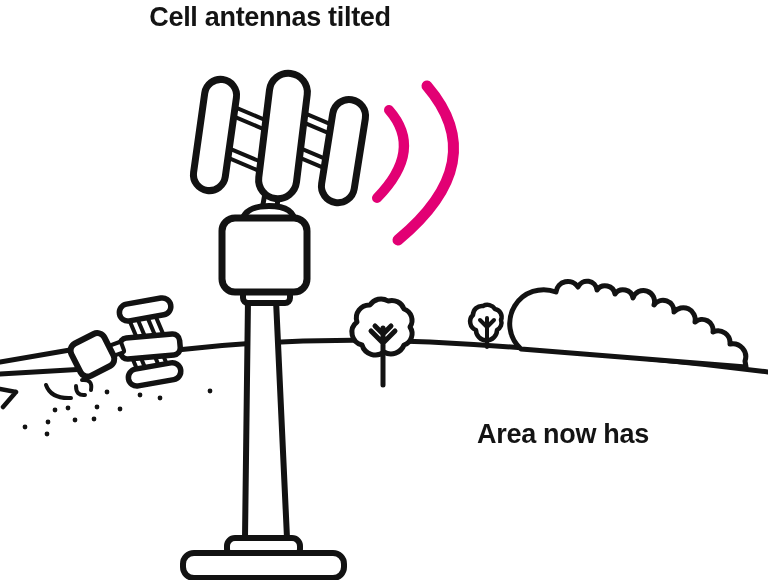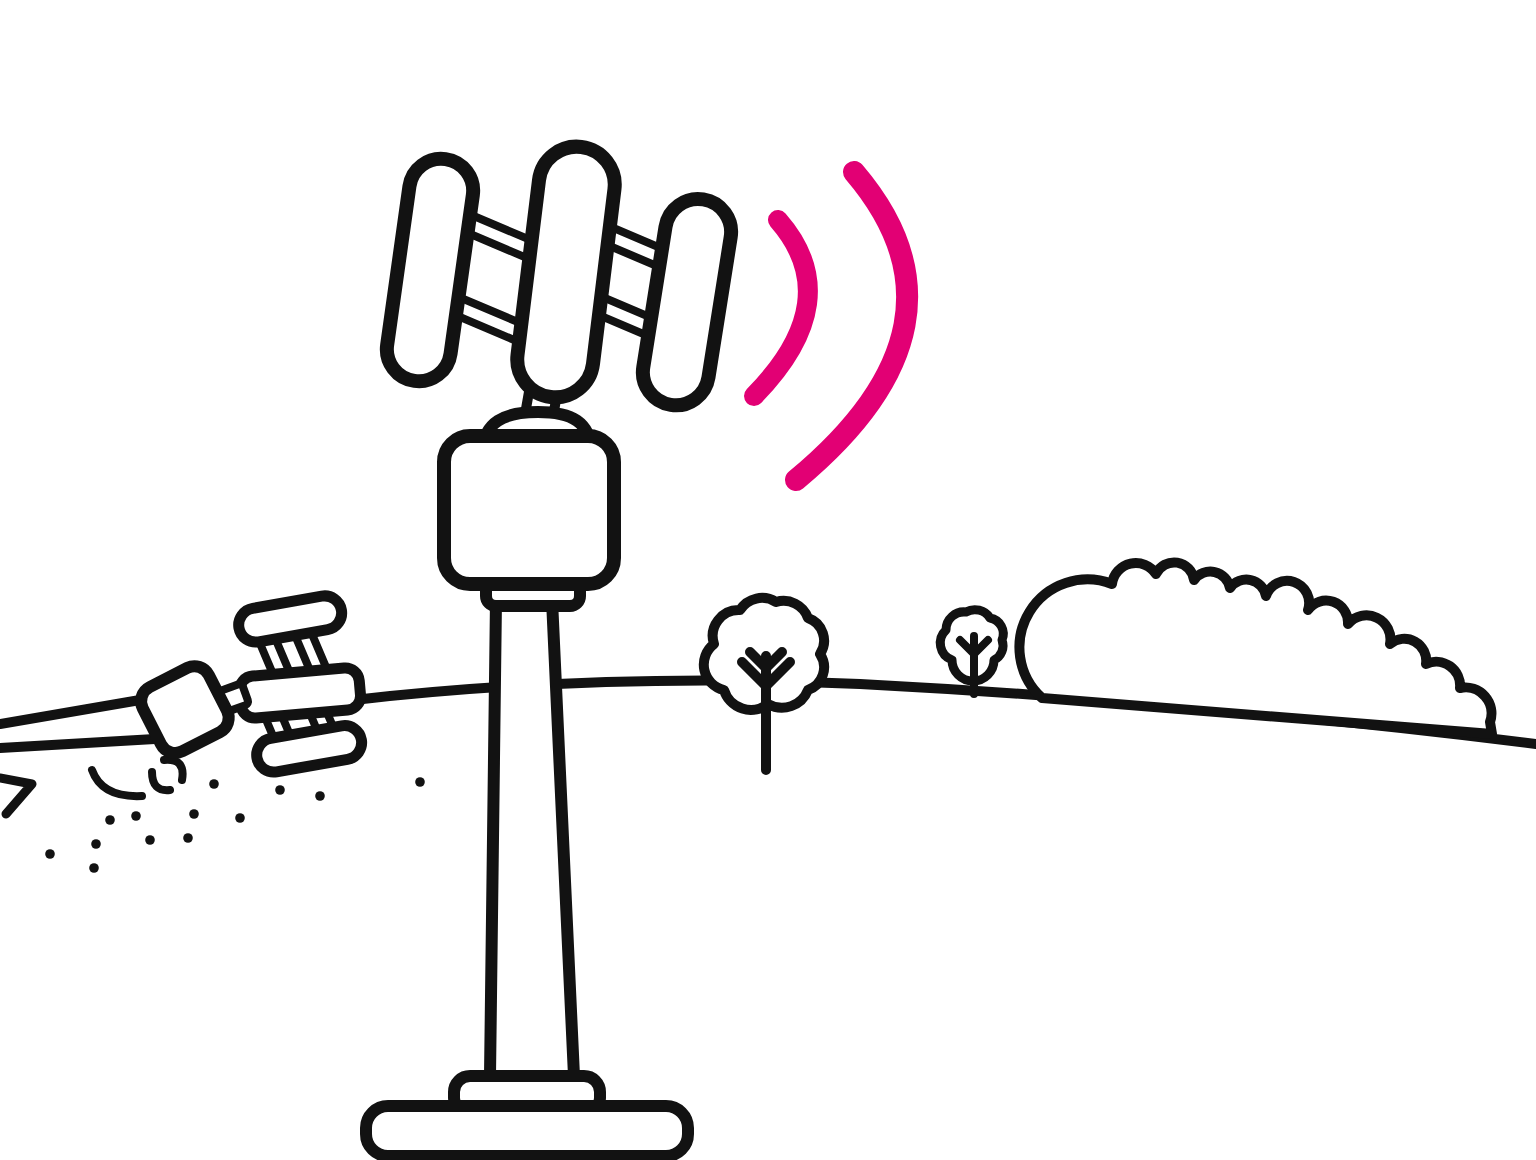--- a/index.html
+++ b/index.html
@@ -106,17 +106,19 @@
     <rect class="bar" x="158" y="351" width="8" height="24" transform="rotate(-23 162 363)"></rect>
 
     <rect class="oln s55" x="119" y="301" width="52" height="17" rx="8.5" transform="rotate(-10 145 309)"></rect>
     <rect class="oln s55" x="128" y="366" width="53" height="17" rx="8.5" transform="rotate(-10 154 374)"></rect>
     <rect class="oln s55" x="120" y="336" width="60" height="21" rx="7" transform="rotate(-5 150 346)"></rect>
     <rect class="oln s4" x="107" y="344" width="16" height="11" rx="2" transform="rotate(-20 115 349)"></rect>
     <rect class="oln s6" x="74" y="337" width="37" height="36" rx="8" transform="rotate(-27 92 355)"></rect>
   </g>
 </svg>
 
+  <div class="title">Cell antennas tilted</div>
 
   <div class="caption">
+    <div>Area now has</div>
   </div>
 
 </div>
 
 </body></html>

